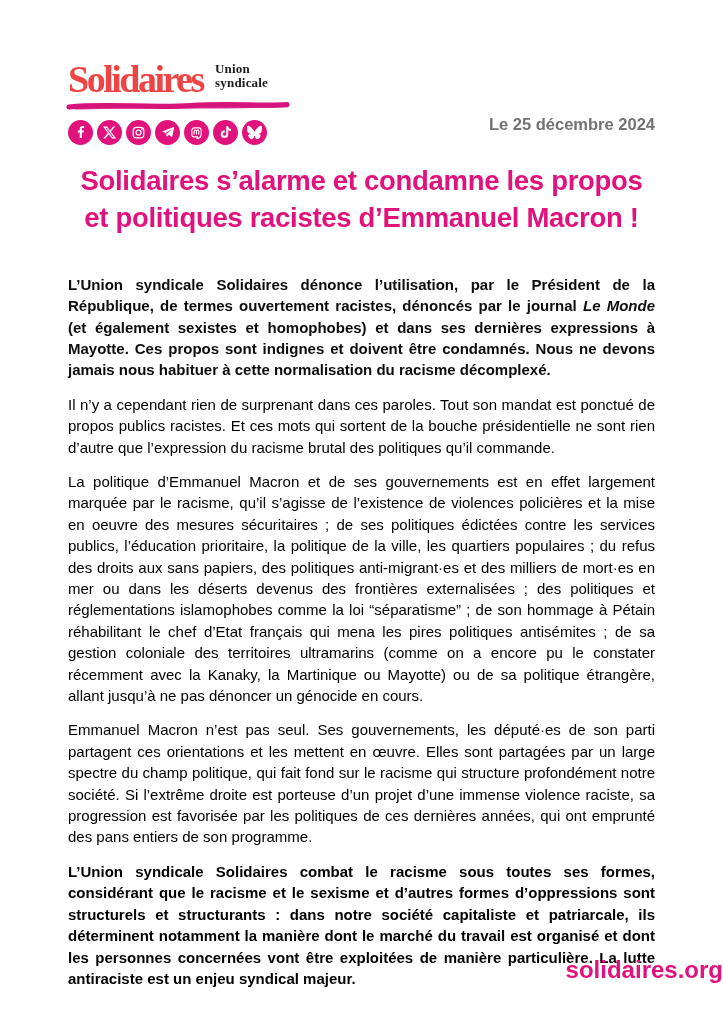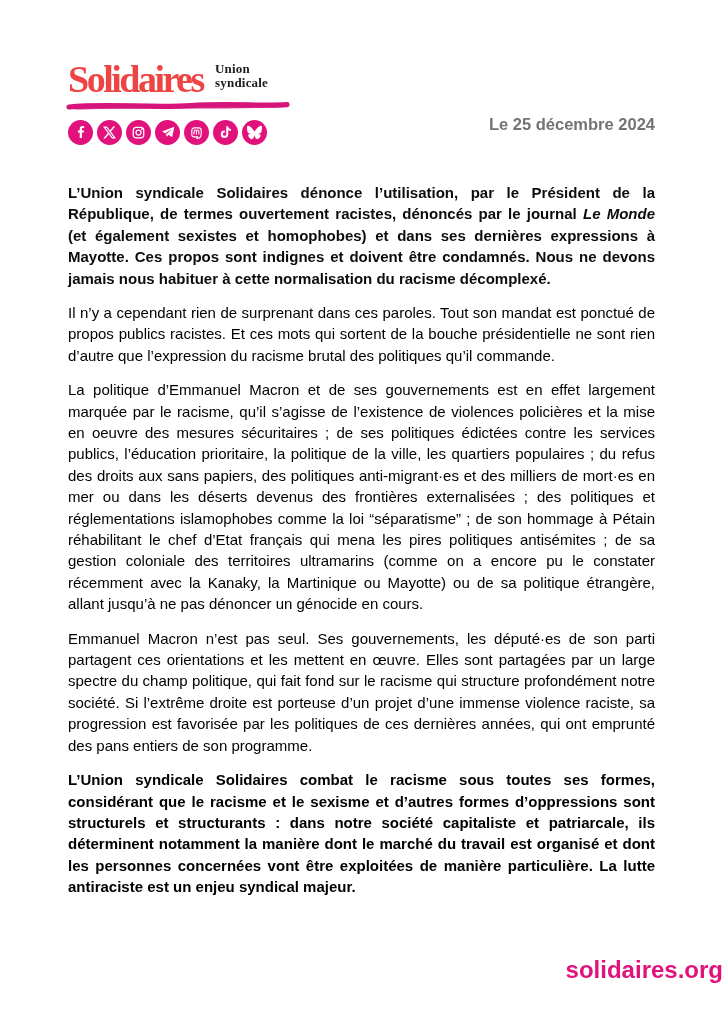--- a/index.html
+++ b/index.html
@@ -127,20 +127,24 @@
         </svg>
       </div>
       <div class="social-link">
         <svg width="15" height="15" viewBox="0 0 24 24">
           <path fill="#fff" d="M12 10.8c-1.09-2.11-4.05-6.05-6.8-8C2.57.94 1.56 1.27.9 1.57.14 1.91 0 3.08 0 3.77c0 .69.38 5.65.62 6.48.82 2.74 3.71 3.66 6.38 3.36-3.91.58-7.38 2-2.83 7.08 5.01 5.19 6.87-1.11 7.83-4.31.95 3.2 2.05 9.27 7.73 4.31 4.27-4.31 1.17-6.5-2.74-7.08 2.67.3 5.57-.62 6.38-3.36.25-.83.63-5.79.63-6.48 0-.69-.14-1.86-.9-2.2-.66-.3-1.67-.63-4.3 1.23-2.76 1.95-5.71 5.89-6.8 8z"></path>
         </svg>
       </div>
     </div>
   </div>
 
+  <h1 class="headline">
+    <div>Solidaires s’alarme et condamne les propos</div>
+    <div>et politiques racistes d’Emmanuel Macron !</div>
+  </h1>
 
   <div class="body-copy">
     <p class="lead"><span>L’Union syndicale Solidaires dénonce l’utilisation, par le Président de la République, de termes ouvertement racistes, dénoncés par le journal </span><span class="emph">Le Monde</span><span> (et également sexistes et homophobes) et dans ses dernières expressions à Mayotte. Ces propos sont indignes et doivent être condamnés. Nous ne devons jamais nous habituer à cette normalisation du racisme décomplexé.</span></p>
     <p class="plain">Il n’y a cependant rien de surprenant dans ces paroles. Tout son mandat est ponctué de propos publics racistes. Et ces mots qui sortent de la bouche présidentielle ne sont rien d’autre que l’expression du racisme brutal des politiques qu’il commande.</p>
     <p class="plain">La politique d’Emmanuel Macron et de ses gouvernements est en effet largement marquée par le racisme, qu’il s’agisse de l’existence de violences policières et la mise en oeuvre des mesures sécuritaires ; de ses politiques édictées contre les services publics, l’éducation prioritaire, la politique de la ville, les quartiers populaires ; du refus des droits aux sans papiers, des politiques anti-migrant·es et des milliers de mort·es en mer ou dans les déserts devenus des frontières externalisées ; des politiques et réglementations islamophobes comme la loi “séparatisme” ; de son hommage à Pétain réhabilitant le chef d’Etat français qui mena les pires politiques antisémites ; de sa gestion coloniale des territoires ultramarins (comme on a encore pu le constater récemment avec la Kanaky, la Martinique ou Mayotte) ou de sa politique étrangère, allant jusqu’à ne pas dénoncer un génocide en cours.</p>
     <p class="plain">Emmanuel Macron n’est pas seul. Ses gouvernements, les député·es de son parti partagent ces orientations et les mettent en œuvre. Elles sont partagées par un large spectre du champ politique, qui fait fond sur le racisme qui structure profondément notre société. Si l’extrême droite est porteuse d’un projet d’une immense violence raciste, sa progression est favorisée par les politiques de ces dernières années, qui ont emprunté des pans entiers de son programme.</p>
     <p class="accent">L’Union syndicale Solidaires combat le racisme sous toutes ses formes, considérant que le racisme et le sexisme et d’autres formes d’oppressions sont structurels et structurants : dans notre société capitaliste et patriarcale, ils déterminent notamment la manière dont le marché du travail est organisé et dont les personnes concernées vont être exploitées de manière particulière. La lutte antiraciste est un enjeu syndical majeur.</p>
   </div>
 
   <div class="footer">

